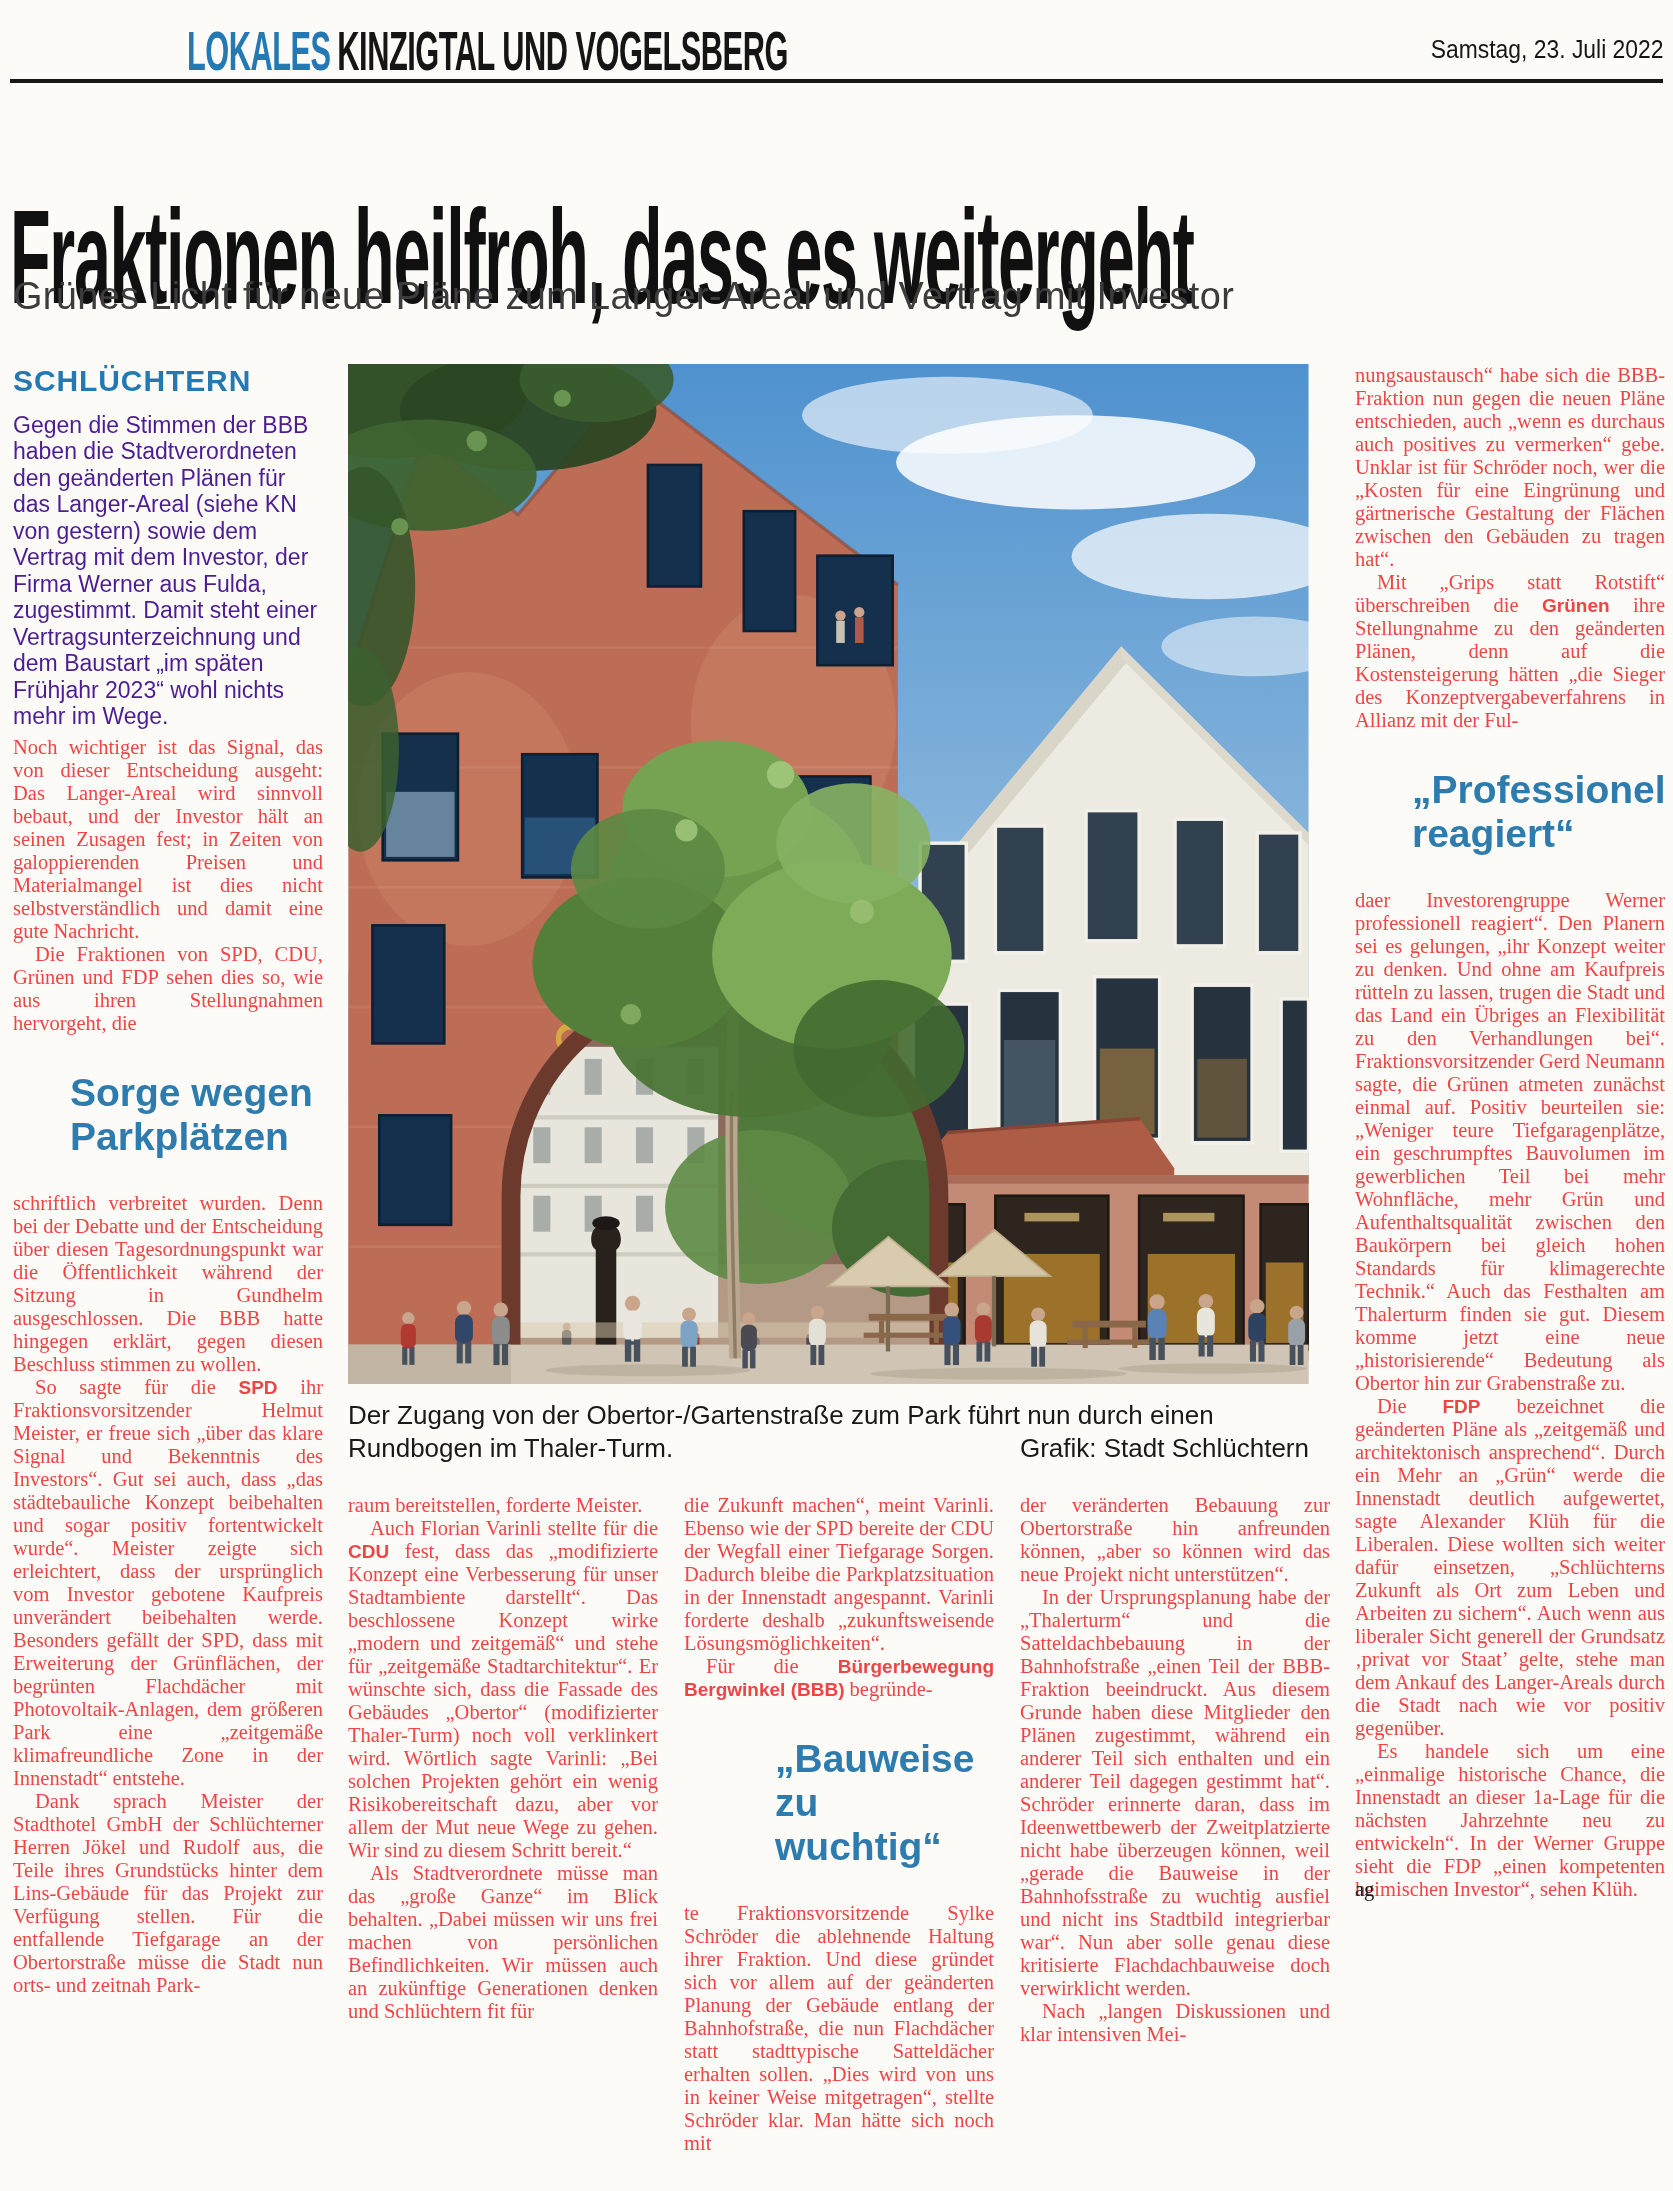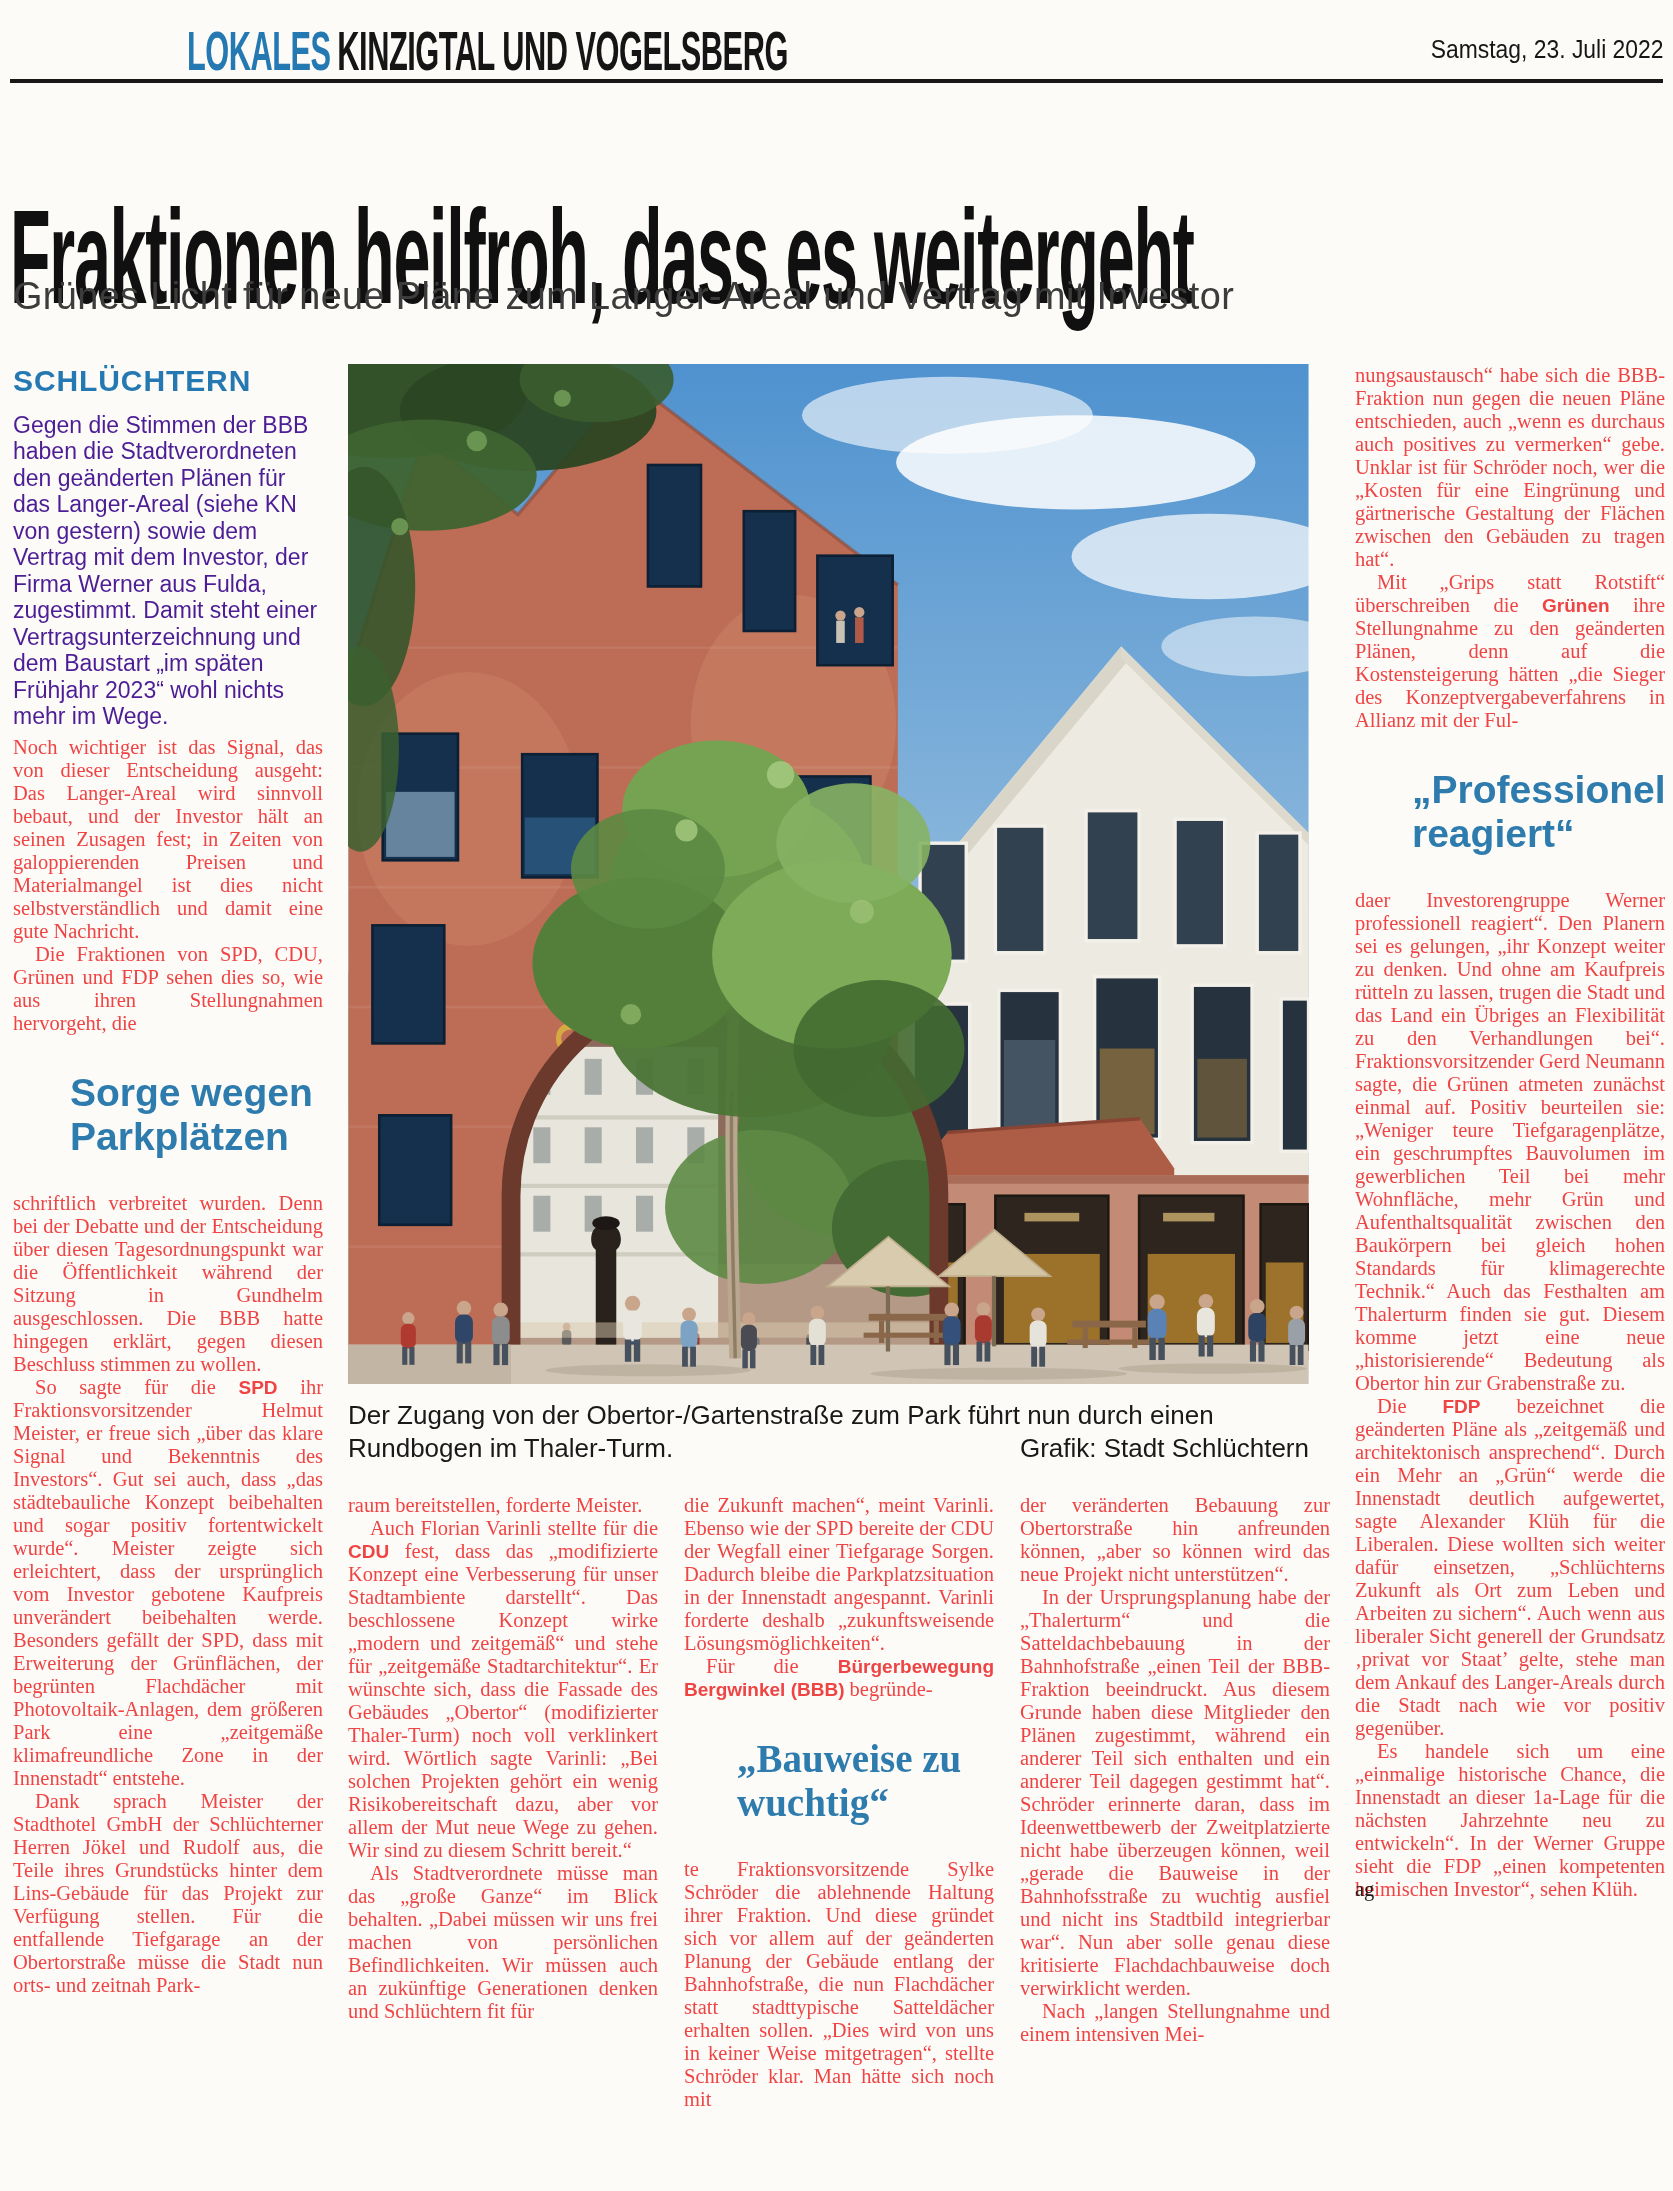--- a/index.html
+++ b/index.html
@@ -83,27 +83,27 @@
     <p class="body ind"><span>Dank sprach Meister der Stadthotel GmbH der Schlüchterner Herren Jökel und Rudolf aus, die Teile ihres Grundstücks hinter dem Lins-Gebäude für das Projekt zur Verfügung stellen. Für die entfallende Tiefgarage an der Obertorstraße müsse die Stadt nun orts- und zeitnah Park-</span></p>
   </div>
 <div class="col" id="c2">
     <p class="body"><span>raum bereitstellen, forderte Meister.</span></p>
     <p class="body ind"><span>Auch Florian Varinli stellte für die </span><span class="pty">CDU</span><span> fest, dass das „modifizierte Konzept eine Verbesserung für unser Stadtambiente darstellt“. Das beschlossene Konzept wirke „modern und zeitgemäß“ und stehe für „zeitgemäße Stadtarchitektur“. Er wünschte sich, dass die Fassade des Gebäudes „Obertor“ (modifizierter Thaler-Turm) noch voll verklinkert wird. Wörtlich sagte Varinli: „Bei solchen Projekten gehört ein wenig Risikobereitschaft dazu, aber vor allem der Mut neue Wege zu gehen. Wir sind zu diesem Schritt bereit.“</span></p>
     <p class="body ind"><span>Als Stadtverordnete müsse man das „große Ganze“ im Blick behalten. „Dabei müssen wir uns frei machen von persönlichen Befindlichkeiten. Wir müssen auch an zukünftige Generationen denken und Schlüchtern fit für</span></p>
   </div>
 <div class="col" id="c3">
     <p class="body"><span>die Zukunft machen“, meint Varinli. Ebenso wie der SPD bereite der CDU der Wegfall einer Tiefgarage Sorgen. Dadurch bleibe die Parkplatzsituation in der Innenstadt angespannt. Varinli forderte deshalb „zukunftsweisende Lösungsmöglichkeiten“.</span></p>
     <p class="body ind"><span>Für die </span><span class="pty">Bürgerbewegung Bergwinkel (BBB)</span><span> begründe-</span></p>
-    <h3 class="subhead" style="margin: 36px 0px 33px 53px; font-family: Liberation Serif, serif;">„Bauweise zu wuchtig“</h3>
+    <h3 class="subhead" style="margin: 36px 0px 33px 91px;">„Bauweise zu wuchtig“</h3>
     <p class="body"><span>te Fraktionsvorsitzende Sylke Schröder die ablehnende Haltung ihrer Fraktion. Und diese gründet sich vor allem auf der geänderten Planung der Gebäude entlang der Bahnhofstraße, die nun Flachdächer statt stadttypische Satteldächer erhalten sollen. „Dies wird von uns in keiner Weise mitgetragen“, stellte Schröder klar. Man hätte sich noch mit</span></p>
   </div>
 <div class="col" id="c4">
     <p class="body"><span>der veränderten Bebauung zur Obertorstraße hin anfreunden können, „aber so können wird das neue Projekt nicht unterstützen“.</span></p>
     <p class="body ind"><span>In der Ursprungsplanung habe der „Thalerturm“ und die Satteldachbebauung in der Bahnhofstraße „einen Teil der BBB-Fraktion beeindruckt. Aus diesem Grunde haben diese Mitglieder den Plänen zugestimmt, während ein anderer Teil sich enthalten und ein anderer Teil dagegen gestimmt hat“. Schröder erinnerte daran, dass im Ideenwettbewerb der Zweitplatzierte nicht habe überzeugen können, weil „gerade die Bauweise in der Bahnhofsstraße zu wuchtig ausfiel und nicht ins Stadtbild integrierbar war“. Nun aber solle genau diese kritisierte Flachdachbauweise doch verwirklicht werden.</span></p>
-    <p class="body ind"><span>Nach „langen Stellungnahme und einem intensiven Mei-</span></p>
+    <p class="body ind"><span>Nach „langen Diskussionen und klar intensiven Mei-</span></p>
   </div>
 <div class="col" id="c5">
     <p class="body"><span>nungsaustausch“ habe sich die BBB-Fraktion nun gegen die neuen Pläne entschieden, auch „wenn es durchaus auch positives zu vermerken“ gebe. Unklar ist für Schröder noch, wer die „Kosten für eine Eingrünung und gärtnerische Gestaltung der Flächen zwischen den Gebäuden zu tragen hat“.</span></p>
     <p class="body ind"><span>Mit „Grips statt Rotstift“ überschreiben die </span><span class="pty">Grünen</span><span> ihre Stellungnahme zu den geänderten Plänen, denn auf die Kostensteigerung hätten „die Sieger des Konzeptvergabeverfahrens in Allianz mit der Ful-</span></p>
     <h3 class="subhead" style="margin: 36px 0px 33px 57px;">„Professionell reagiert“</h3>
     <p class="body"><span>daer Investorengruppe Werner professionell reagiert“. Den Planern sei es gelungen, „ihr Konzept weiter zu denken. Und ohne am Kaufpreis rütteln zu lassen, trugen die Stadt und das Land ein Übriges an Flexibilität zu den Verhandlungen bei“. Fraktionsvorsitzender Gerd Neumann sagte, die Grünen atmeten zunächst einmal auf. Positiv beurteilen sie: „Weniger teure Tiefgaragenplätze, ein geschrumpftes Bauvolumen im gewerblichen Teil bei mehr Wohnfläche, mehr Grün und Aufenthaltsqualität zwischen den Baukörpern bei gleich hohen Standards für klimagerechte Technik.“ Auch das Festhalten am Thalerturm finden sie gut. Diesem komme jetzt eine neue „historisierende“ Bedeutung als Obertor hin zur Grabenstraße zu.</span></p>
     <p class="body ind"><span>Die </span><span class="pty">FDP</span><span> bezeichnet die geänderten Pläne als „zeitgemäß und architektonisch ansprechend“. Durch ein Mehr an „Grün“ werde die Innenstadt deutlich aufgewertet, sagte Alexander Klüh für die Liberalen. Diese wollten sich weiter dafür einsetzen, „Schlüchterns Zukunft als Ort zum Leben und Arbeiten zu sichern“. Auch wenn aus liberaler Sicht generell der Grundsatz ‚privat vor Staat’ gelte, stehe man dem Ankauf des Langer-Areals durch die Stadt nach wie vor positiv gegenüber.</span></p>
     <p class="body ind"><span>Es handele sich um eine „einmalige historische Chance, die Innenstadt an dieser 1a-Lage für die nächsten Jahrzehnte neu zu entwickeln“. In der Werner Gruppe sieht die FDP „einen kompetenten heimischen Investor“, sehen Klüh.</span></p>
     <div class="byline">ag</div>
   </div>

